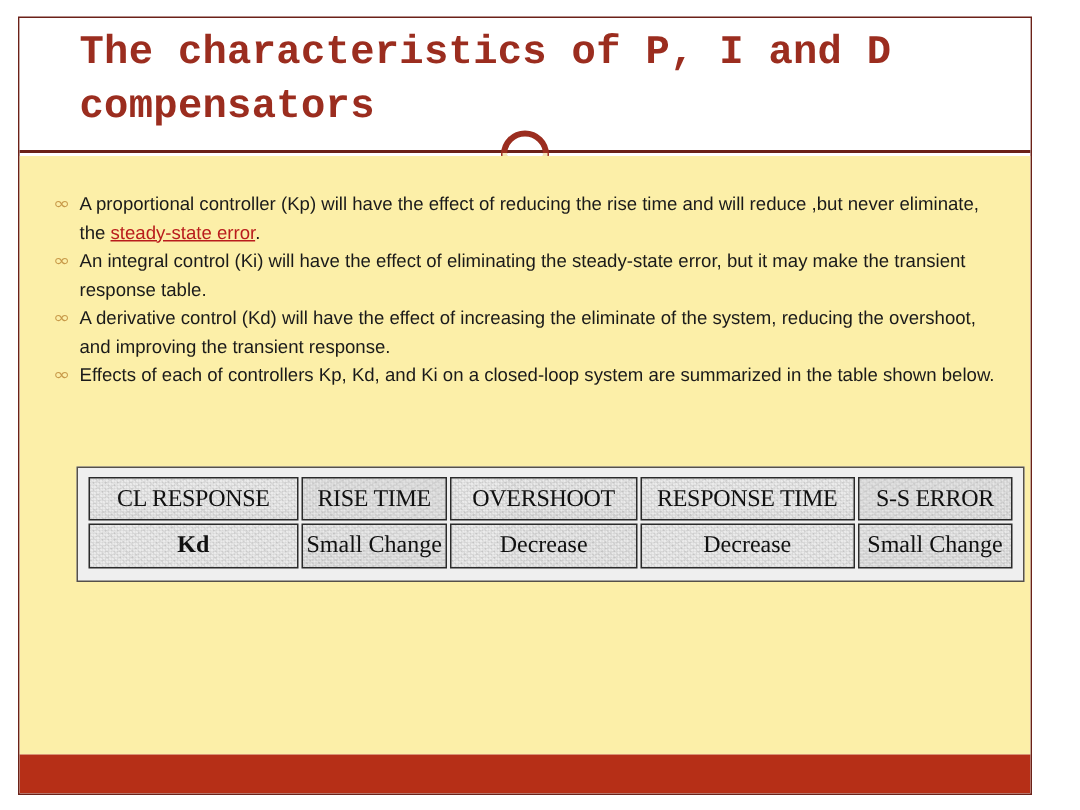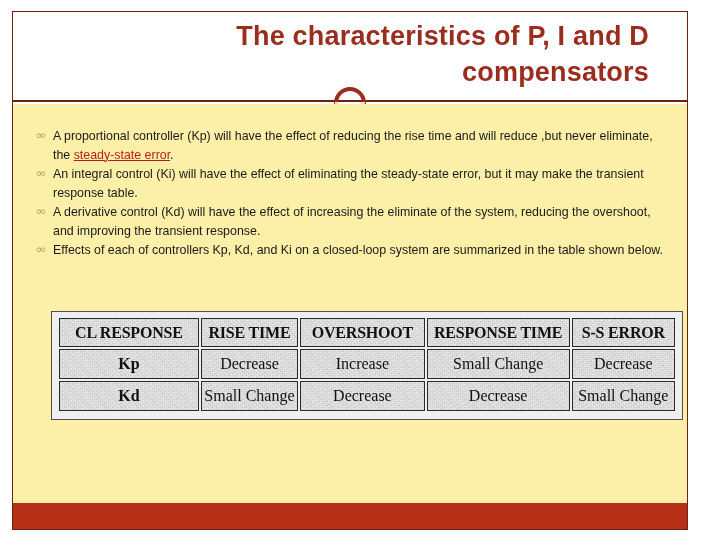--- a/index.html
+++ b/index.html
@@ -34,22 +34,22 @@
     top: 0;
     width: 100%;
     height: 88px;
     background: #ffffff;
   }
   #slide-title {
     position: absolute;
     left: 40px;
     top: 6px;
     width: 596px;
-    text-align: right;
-    font-family: Liberation Sans, sans-serif;
+    text-align: left;
+    font-family: Liberation Mono, monospace;
     font-weight: bold;
     font-size: 27px;
     line-height: 36px;
     color: #9b2d1f;
     letter-spacing: 0.2px;
   }
 
   
   #divider {
     position: absolute;
@@ -152,21 +152,21 @@
     text-align: center;
     color: #111111;
     background-color: #e9e9e9;
     background-image:
       repeating-linear-gradient(0deg,   rgba(0,0,0,.045) 0 1px, rgba(255,255,255,.05) 1px 2px),
       repeating-linear-gradient(90deg,  rgba(0,0,0,.04)  0 1px, rgba(255,255,255,.06) 1px 2px),
       repeating-linear-gradient(45deg,  rgba(120,120,120,.10) 0 1px, rgba(255,255,255,0) 1px 3px),
       repeating-linear-gradient(-30deg, rgba(90,90,90,.07) 0 1px, rgba(255,255,255,0) 1px 4px);
   }
   #pid-table th {
-    font-weight: bold;
+    font-weight: normal;
     font-size: 16px;
     height: 25px;
     letter-spacing: -0.2px;
   }
   #pid-table td {
     font-weight: normal;
     font-size: 16px;
     height: 26px;
   }
   #pid-table td.rowlabel {
@@ -240,27 +240,20 @@
           <tr>
             <th>CL RESPONSE</th>
             <th>RISE TIME</th>
             <th>OVERSHOOT</th>
             <th>RESPONSE TIME</th>
             <th>S-S ERROR</th>
           </tr>
         </thead>
         <tbody>
           <tr>
-            <td class="rowlabel">Kp</td>
-            <td>Decrease</td>
-            <td>Increase</td>
-            <td>Small Change</td>
-            <td>Decrease</td>
-          </tr>
-          <tr>
             <td class="rowlabel">Kd</td>
             <td>Small Change</td>
             <td>Decrease</td>
             <td>Decrease</td>
             <td>Small Change</td>
           </tr>
         </tbody>
       </table>
     </div>
 

